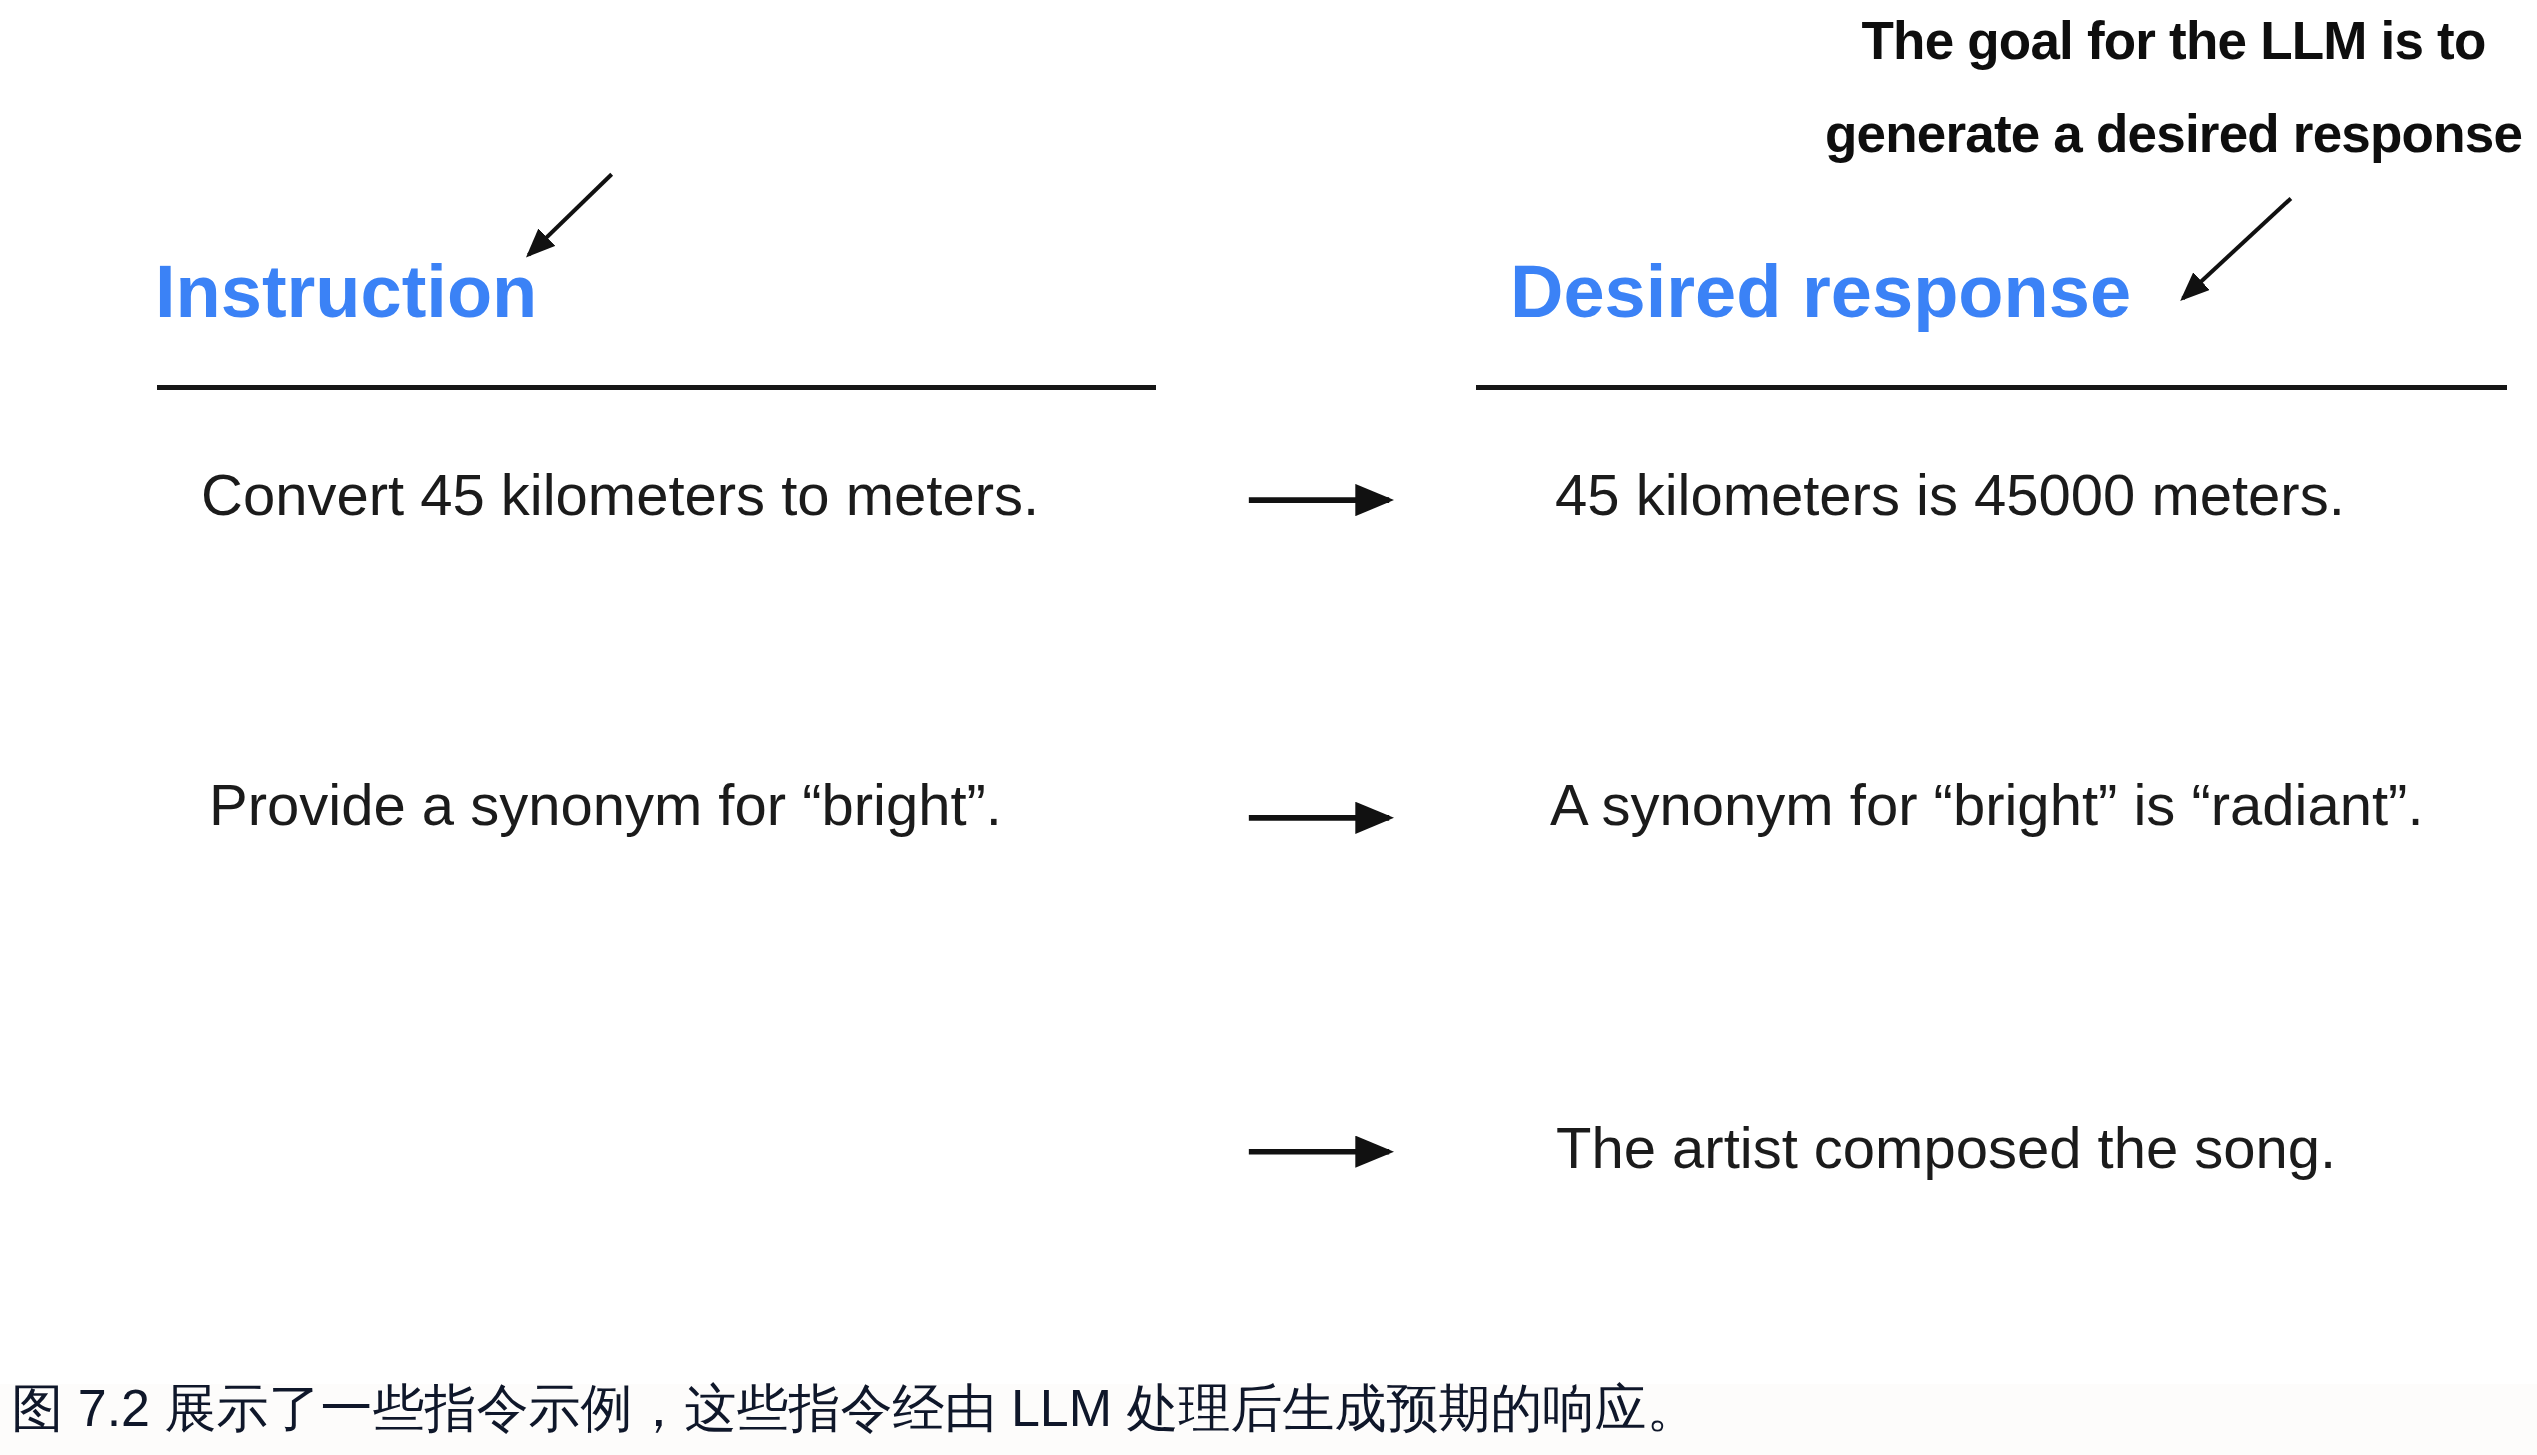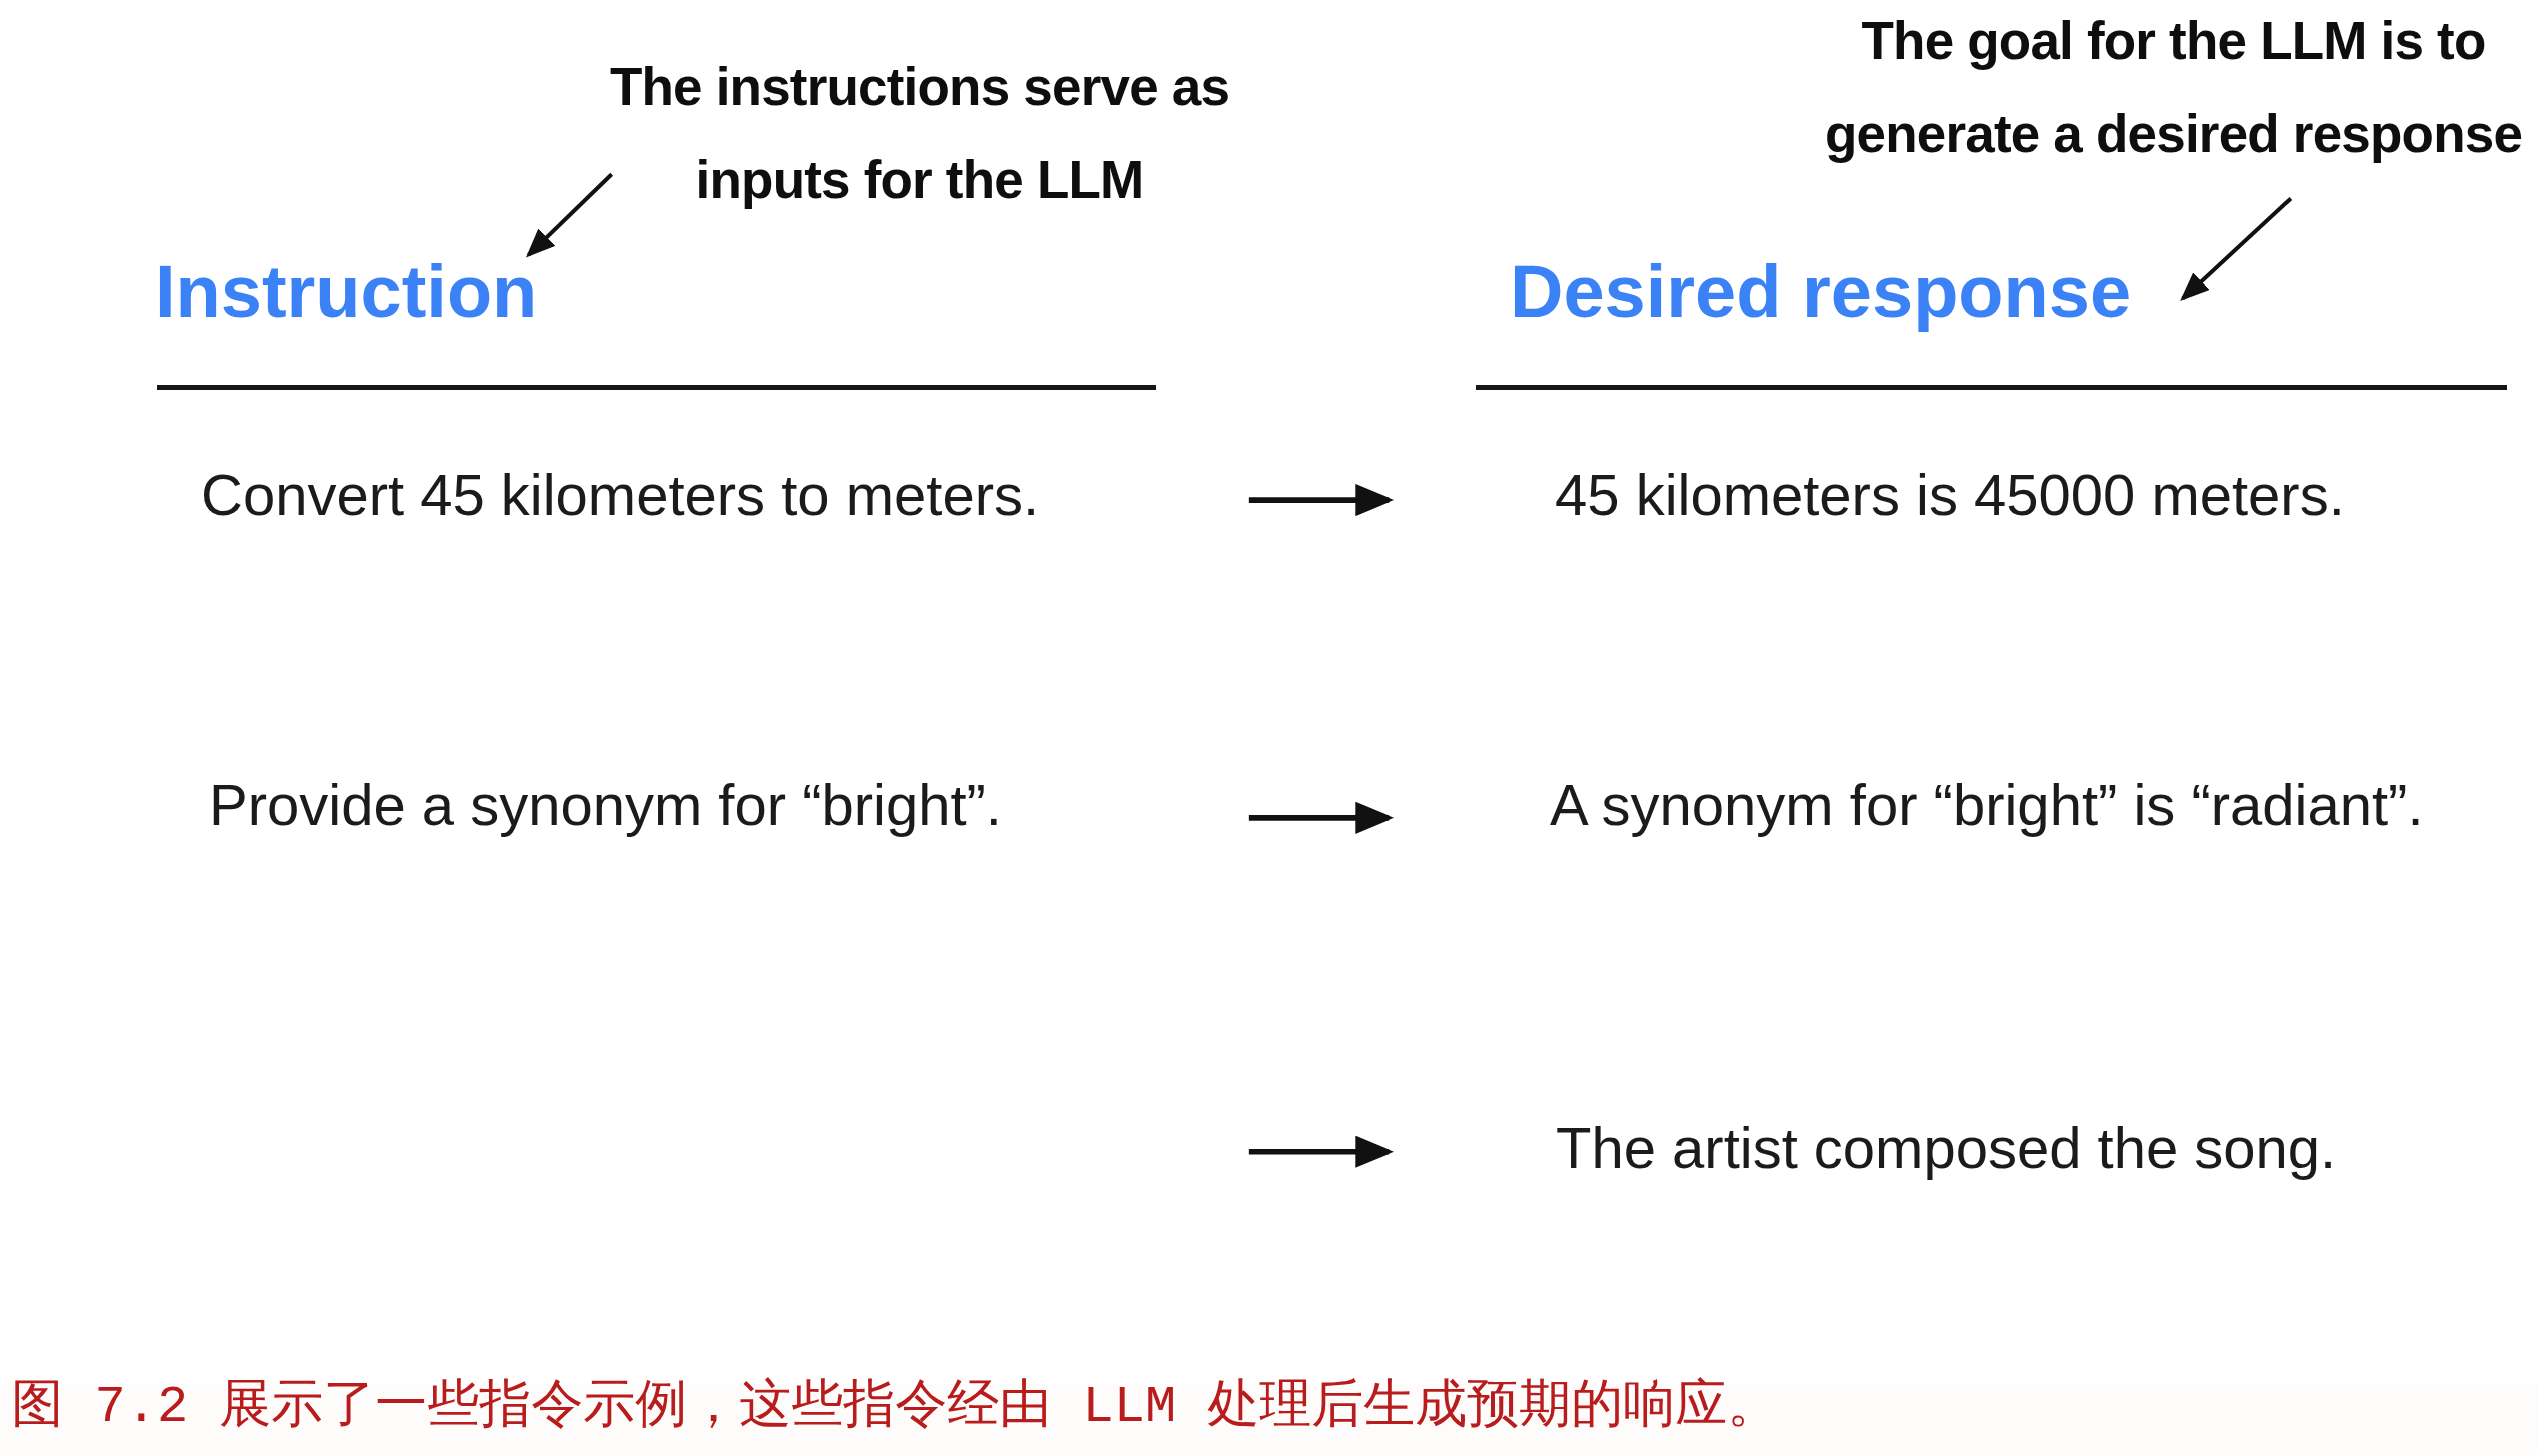--- a/index.html
+++ b/index.html
@@ -77,22 +77,20 @@
         <path d="M0 0 L12 5 L0 10 Z" fill="#111111"></path>
       </marker>
     </defs>
     <line class="shaft" x1="758" y1="216" x2="655" y2="316" stroke-width="5" marker-end="url(#head-small)"></line>
     <line class="shaft" x1="2840" y1="246" x2="2706" y2="370" stroke-width="5" marker-end="url(#head-small)"></line>
     <line class="shaft" x1="1548" y1="620" x2="1722" y2="620" stroke-width="7" marker-end="url(#head-big)"></line>
     <line class="shaft" x1="1548" y1="1014" x2="1722" y2="1014" stroke-width="7" marker-end="url(#head-big)"></line>
     <line class="shaft" x1="1548" y1="1428" x2="1722" y2="1428" stroke-width="7" marker-end="url(#head-big)"></line>
   </svg>
 
-  <div class="abs annotation" style="left:516px; top:40px; width:807px;">The instructions serve as
-inputs for the LLM</div>
 
   <div class="abs annotation" style="left:1770px; top:-6.5px; width:807px;">The goal for the LLM is to
 generate a desired response</div>
 
   <div class="abs col-header" style="left:155px; top:251px;">Instruction</div>
 
   <div class="abs col-header" style="left:1510px; top:251px;">Desired response</div>
 
   <div class="abs rule" style="left:157px; top:385px; width:999px;"></div>
 
@@ -104,16 +102,16 @@
 
   <div class="abs cell" style="left:166px; top:770px; width:1000px;">Provide a synonym for “bright”.</div>
 
   <div class="abs cell" style="left:1507px; top:770px; width:1049px;">A synonym for “bright” is “radiant”.</div>
 
 
   <div class="abs cell" style="left:1513px; top:1113px; width:1041px;">The artist composed the song.</div>
 
   <div class="abs caption-strip"></div>
 
-  <div class="abs caption" style="left: 11.3px; top: 1371px; color: #b91c1c; font-family: Liberation Mono, monospace;">图 7.2 展示了一些指令示例，这些指令经由 LLM 处理后生成预期的响应。</div>
+  <div class="abs caption" style="left: 11.3px; top: 1371px; color: #0f172a;">图 7.2 展示了一些指令示例，这些指令经由 LLM 处理后生成预期的响应。</div>
 
 </div>
 
 
 </body></html>

